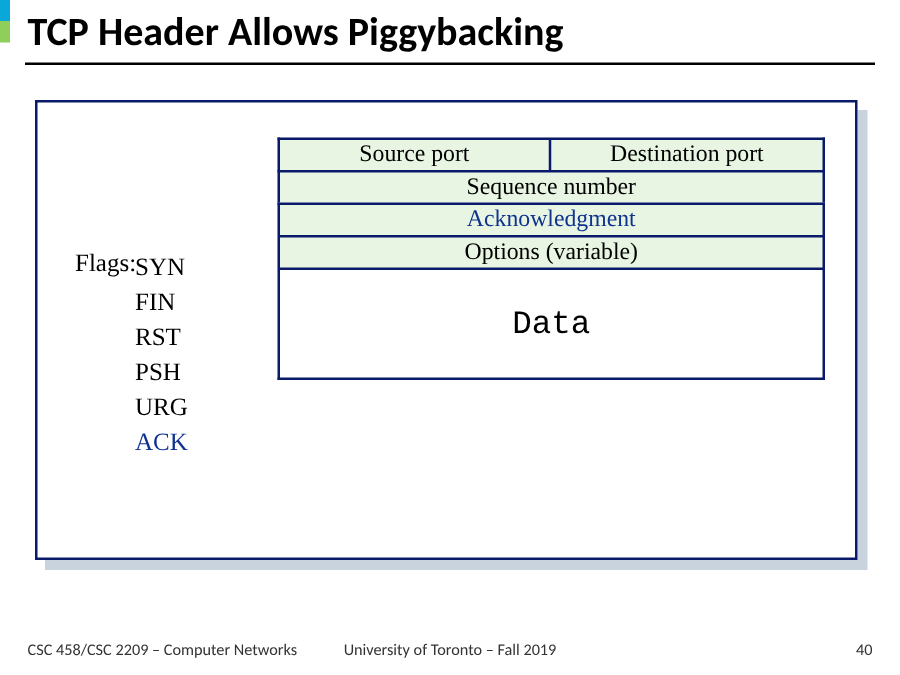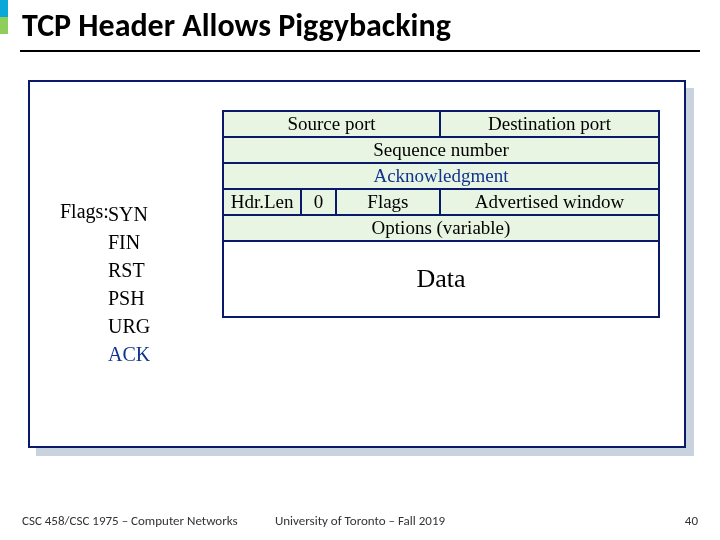--- a/index.html
+++ b/index.html
@@ -81,25 +81,26 @@
     justify-content: center;
     font-size: 19px;
     border-right: 2px solid #0a1a6b;
   }
   .cell:last-child { border-right: none; }
   .cell.ack { color: #10338f; }
   .data-row {
     border: 2px solid #0a1a6b;
     border-top: none;
     background: #ffffff;
-    height: 76px;
+    height: 88px;
     display: flex;
     align-items: center;
     justify-content: center;
     font-size: 26px;
+    font-family: Liberation Mono, monospace;
   }
 
   .footer-left {
     position: absolute;
     left: 22px; bottom: 12px;
     font-family: Calibri, Arial, sans-serif;
     font-size: 13px;
     color: #333;
   }
   .footer-center {
@@ -143,31 +144,25 @@
     <div class="row">
       <div class="cell" style="width:50%">Source port</div>
       <div class="cell" style="width:50%">Destination port</div>
     </div>
     <div class="row">
       <div class="cell" style="width:100%">Sequence number</div>
     </div>
     <div class="row">
       <div class="cell ack" style="width:100%">Acknowledgment</div>
     </div>
-    <div class="row">
-      <div class="cell" style="width:18%">Hdr.Len</div>
-      <div class="cell" style="width:8%">0</div>
-      <div class="cell" style="width:24%">Flags</div>
-      <div class="cell" style="width:50%">Advertised window</div>
-    </div>
     <div class="row last">
       <div class="cell" style="width:100%">Options (variable)</div>
     </div>
     <div class="data-row">
       <span>Data</span>
     </div>
   </div>
 
 </div>
 
-<div class="footer-left">CSC 458/CSC 1975 – Computer Networks</div>
+<div class="footer-left">CSC 458/CSC 2209 – Computer Networks</div>
 <div class="footer-center">University of Toronto – Fall 2019</div>
 <div class="footer-right">40</div>
 
 </body></html>

